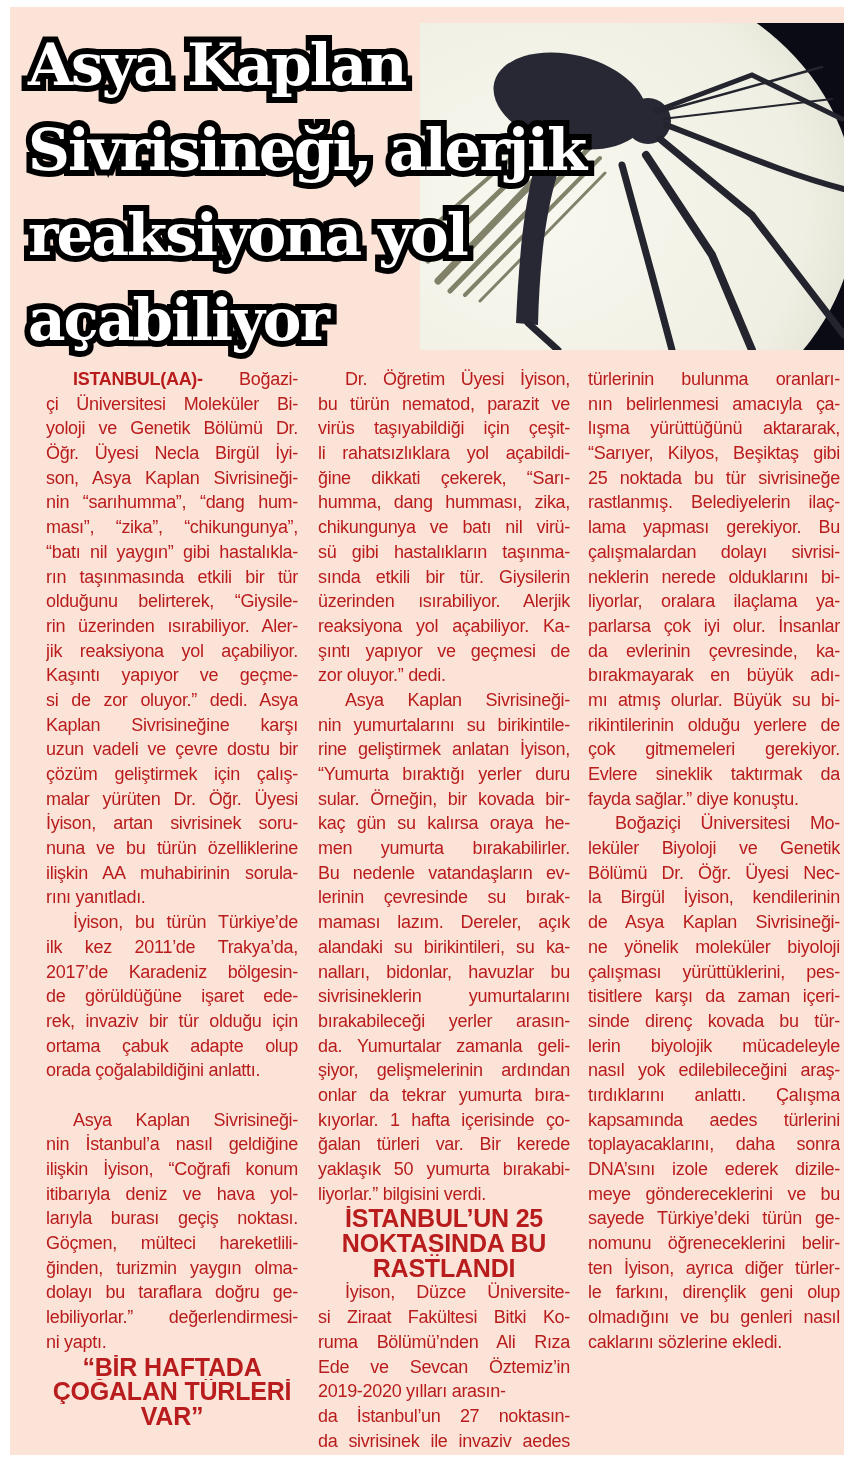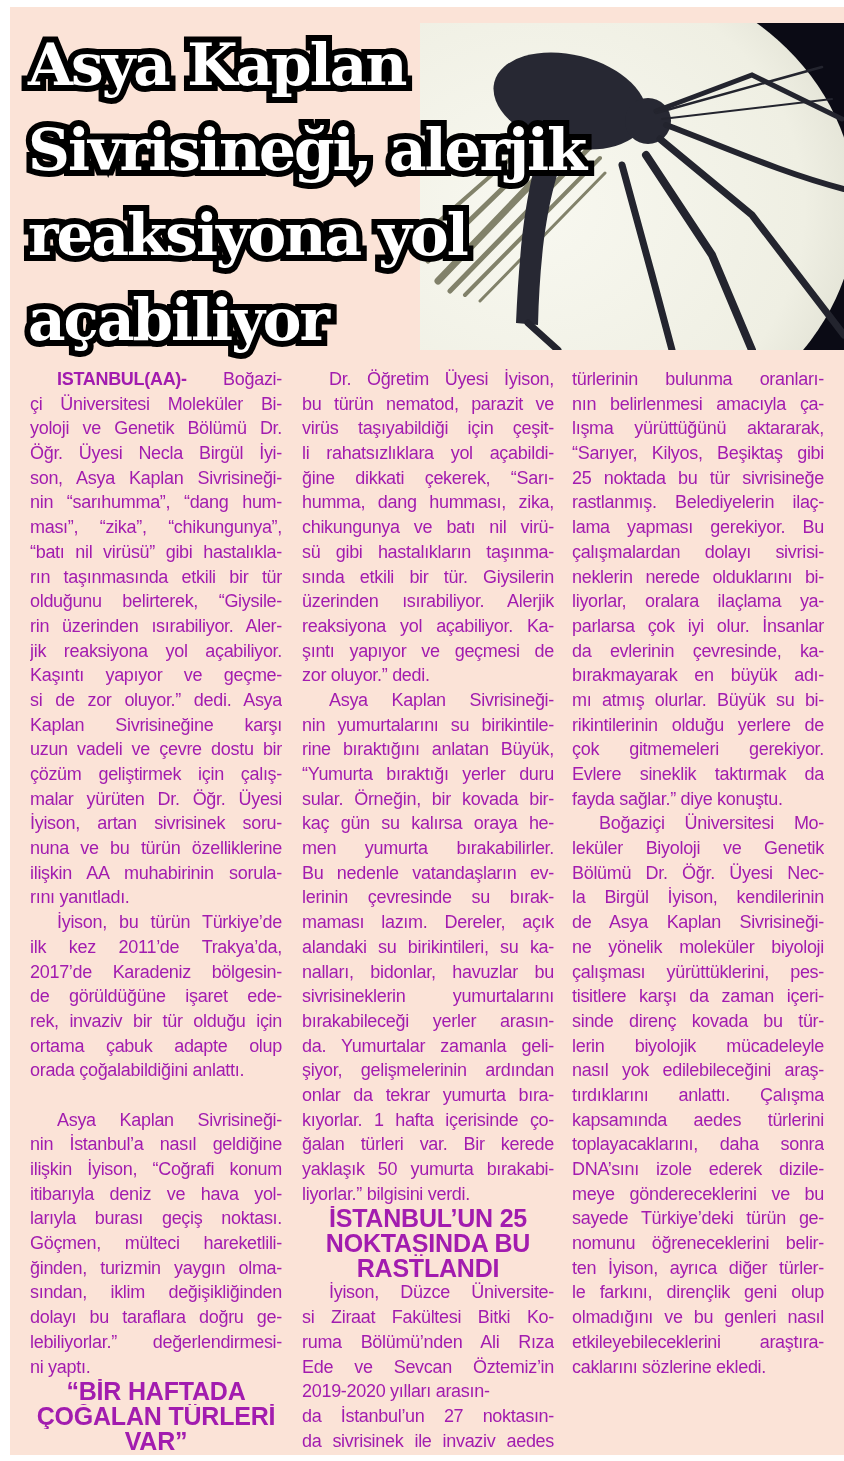--- a/index.html
+++ b/index.html
@@ -26,21 +26,21 @@
     font-weight:bold;font-size:58px;line-height:85px;
     letter-spacing:-2px;white-space:nowrap;
   }
   .hl-stroke{
     position:absolute;left:0;top:0;
     -webkit-text-stroke:12px #000;color:#000;
   }
   .hl-fill{position:relative;color:#ffffff;}
   
   .col{
-    position:absolute;top:360px;width:252px;z-index:3;color:#a21caf;
+    position:absolute;top:360px;width:252px;z-index:3;color:#b91c1c;margin-left:16px;
   }
   .col-1{left:20px;}
   .col-2{left:292px;}
   .col-3{left:562px;}
   .tl{
     font-size:18px;line-height:24.7px;height:24.7px;
     letter-spacing:-0.3px;
     text-align:justify;text-align-last:justify;
     overflow:hidden;
   }
@@ -118,21 +118,21 @@
   </div>
 
   <div class="col col-1">
       <div class="tl ind"><b>ISTANBUL(AA)-</b> Boğazi-</div>
       <div class="tl">çi Üniversitesi Moleküler Bi-</div>
       <div class="tl">yoloji ve Genetik Bölümü Dr.</div>
       <div class="tl">Öğr. Üyesi Necla Birgül İyi-</div>
       <div class="tl">son, Asya Kaplan Sivrisineği-</div>
       <div class="tl">nin “sarıhumma”, “dang hum-</div>
       <div class="tl">ması”, “zika”, “chikungunya”,</div>
-      <div class="tl">“batı nil virüsü” gibi hastalıkla-</div>
+      <div class="tl">“batı nil yaygın” gibi hastalıkla-</div>
       <div class="tl">rın taşınmasında etkili bir tür</div>
       <div class="tl">olduğunu belirterek, “Giysile-</div>
       <div class="tl">rin üzerinden ısırabiliyor. Aler-</div>
       <div class="tl">jik reaksiyona yol açabiliyor.</div>
       <div class="tl">Kaşıntı yapıyor ve geçme-</div>
       <div class="tl">si de zor oluyor.” dedi. Asya</div>
       <div class="tl">Kaplan Sivrisineğine karşı</div>
       <div class="tl">uzun vadeli ve çevre dostu bir</div>
       <div class="tl">çözüm geliştirmek için çalış-</div>
       <div class="tl">malar yürüten Dr. Öğr. Üyesi</div>
@@ -148,21 +148,20 @@
       <div class="tl">ortama çabuk adapte olup</div>
       <div class="tl end">orada çoğalabildiğini anlattı.</div>
       <div class="tl gap"></div>
       <div class="tl ind">Asya Kaplan Sivrisineği-</div>
       <div class="tl">nin İstanbul’a nasıl geldiğine</div>
       <div class="tl">ilişkin İyison, “Coğrafi konum</div>
       <div class="tl">itibarıyla deniz ve hava yol-</div>
       <div class="tl">larıyla burası geçiş noktası.</div>
       <div class="tl">Göçmen, mülteci hareketlili-</div>
       <div class="tl">ğinden, turizmin yaygın olma-</div>
-      <div class="tl">sından, iklim değişikliğinden</div>
       <div class="tl">dolayı bu taraflara doğru ge-</div>
       <div class="tl">lebiliyorlar.” değerlendirmesi-</div>
       <div class="tl end">ni yaptı.</div>
       <div class="tl sub">“BİR HAFTADA</div>
       <div class="tl sub">ÇOĞALAN TÜRLERİ</div>
       <div class="tl sub">VAR”</div>
     </div>
   <div class="col col-2">
       <div class="tl ind">Dr. Öğretim Üyesi İyison,</div>
       <div class="tl">bu türün nematod, parazit ve</div>
@@ -172,21 +171,21 @@
       <div class="tl">humma, dang humması, zika,</div>
       <div class="tl">chikungunya ve batı nil virü-</div>
       <div class="tl">sü gibi hastalıkların taşınma-</div>
       <div class="tl">sında etkili bir tür. Giysilerin</div>
       <div class="tl">üzerinden ısırabiliyor. Alerjik</div>
       <div class="tl">reaksiyona yol açabiliyor. Ka-</div>
       <div class="tl">şıntı yapıyor ve geçmesi de</div>
       <div class="tl end">zor oluyor.” dedi.</div>
       <div class="tl ind">Asya Kaplan Sivrisineği-</div>
       <div class="tl">nin yumurtalarını su birikintile-</div>
-      <div class="tl">rine bıraktığını anlatan Büyük,</div>
+      <div class="tl">rine geliştirmek anlatan İyison,</div>
       <div class="tl">“Yumurta bıraktığı yerler duru</div>
       <div class="tl">sular. Örneğin, bir kovada bir-</div>
       <div class="tl">kaç gün su kalırsa oraya he-</div>
       <div class="tl">men yumurta bırakabilirler.</div>
       <div class="tl">Bu nedenle vatandaşların ev-</div>
       <div class="tl">lerinin çevresinde su bırak-</div>
       <div class="tl">maması lazım. Dereler, açık</div>
       <div class="tl">alandaki su birikintileri, su ka-</div>
       <div class="tl">nalları, bidonlar, havuzlar bu</div>
       <div class="tl">sivrisineklerin yumurtalarını</div>
@@ -242,17 +241,16 @@
       <div class="tl">tırdıklarını anlattı. Çalışma</div>
       <div class="tl">kapsamında aedes türlerini</div>
       <div class="tl">toplayacaklarını, daha sonra</div>
       <div class="tl">DNA’sını izole ederek dizile-</div>
       <div class="tl">meye göndereceklerini ve bu</div>
       <div class="tl">sayede Türkiye’deki türün ge-</div>
       <div class="tl">nomunu öğreneceklerini belir-</div>
       <div class="tl">ten İyison, ayrıca diğer türler-</div>
       <div class="tl">le farkını, dirençlik geni olup</div>
       <div class="tl">olmadığını ve bu genleri nasıl</div>
-      <div class="tl">etkileyebileceklerini araştıra-</div>
       <div class="tl end">caklarını sözlerine ekledi.</div>
     </div>
 
 </div>
 
 </body></html>

